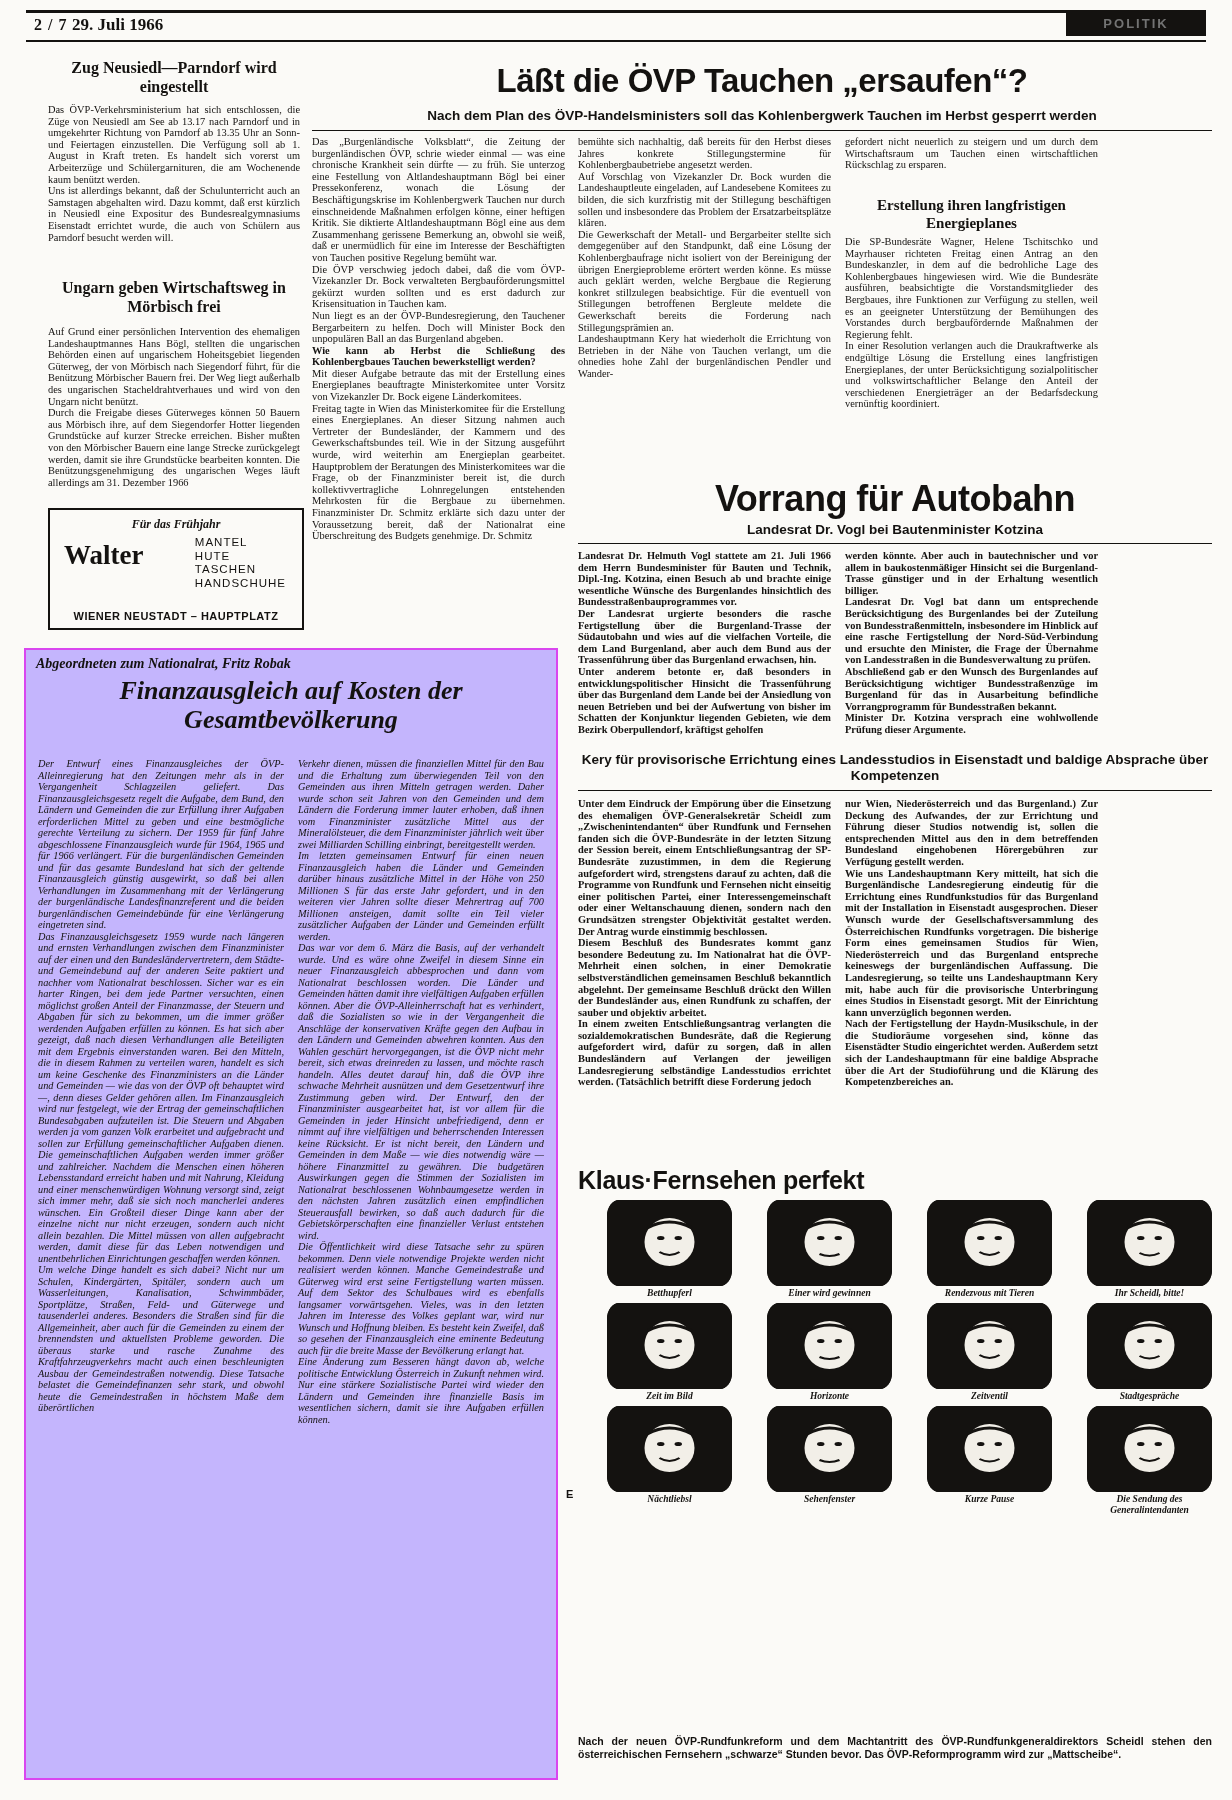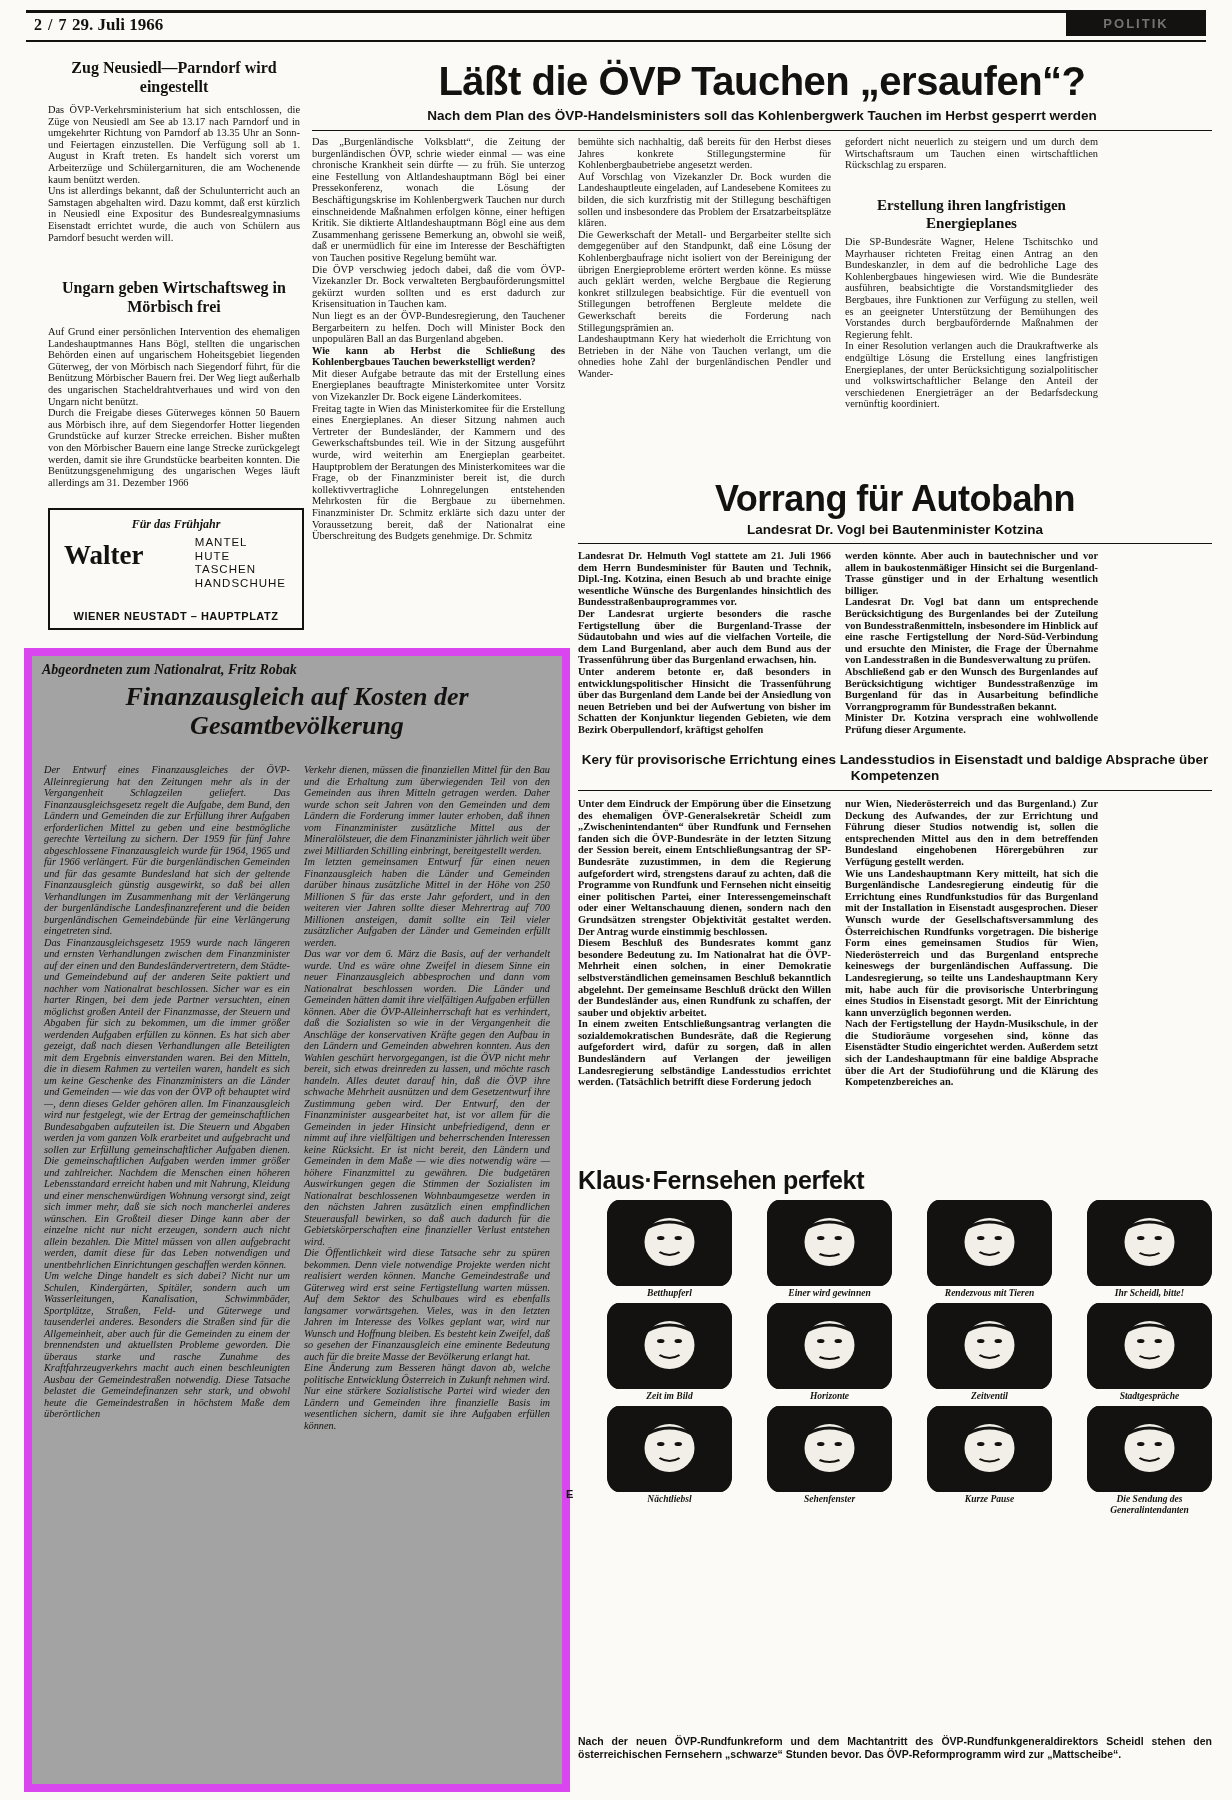--- a/index.html
+++ b/index.html
@@ -96,21 +96,21 @@
   .bold-lead { font-weight: bold; }
   .rule {
     position: absolute;
     background: #141210;
   }
   
   .headline-main {
     position: absolute;
     font-family: "Liberation Sans", sans-serif;
     font-weight: bold;
-    font-size: 40px;
+    font-size: 33px;
     letter-spacing: -0.5px;
     text-align: center;
     line-height: 42px;
   }
   .subhead {
     position: absolute;
     font-family: "Liberation Sans", sans-serif;
     font-weight: bold;
     font-size: 13.5px;
     text-align: center;
@@ -167,22 +167,22 @@
     font-family: "Liberation Sans", sans-serif;
     font-weight: bold;
     font-size: 11px;
     text-align: center;
     letter-spacing: 0.5px;
     margin-top: 6px;
   }
   
   .boxed {
     position: absolute;
-    border: 8px solid #d946ef;
-    background: #a3a3a3;
+    border: 2px solid #d946ef;
+    background: #c4b5fd;
   }
   .boxed .kicker {
     font-family: "Liberation Serif", serif;
     font-weight: bold;
     font-style: italic;
     font-size: 14px;
     margin: 6px 0 0 10px;
   }
   .boxed .btitle {
     font-family: "Liberation Serif", serif;

